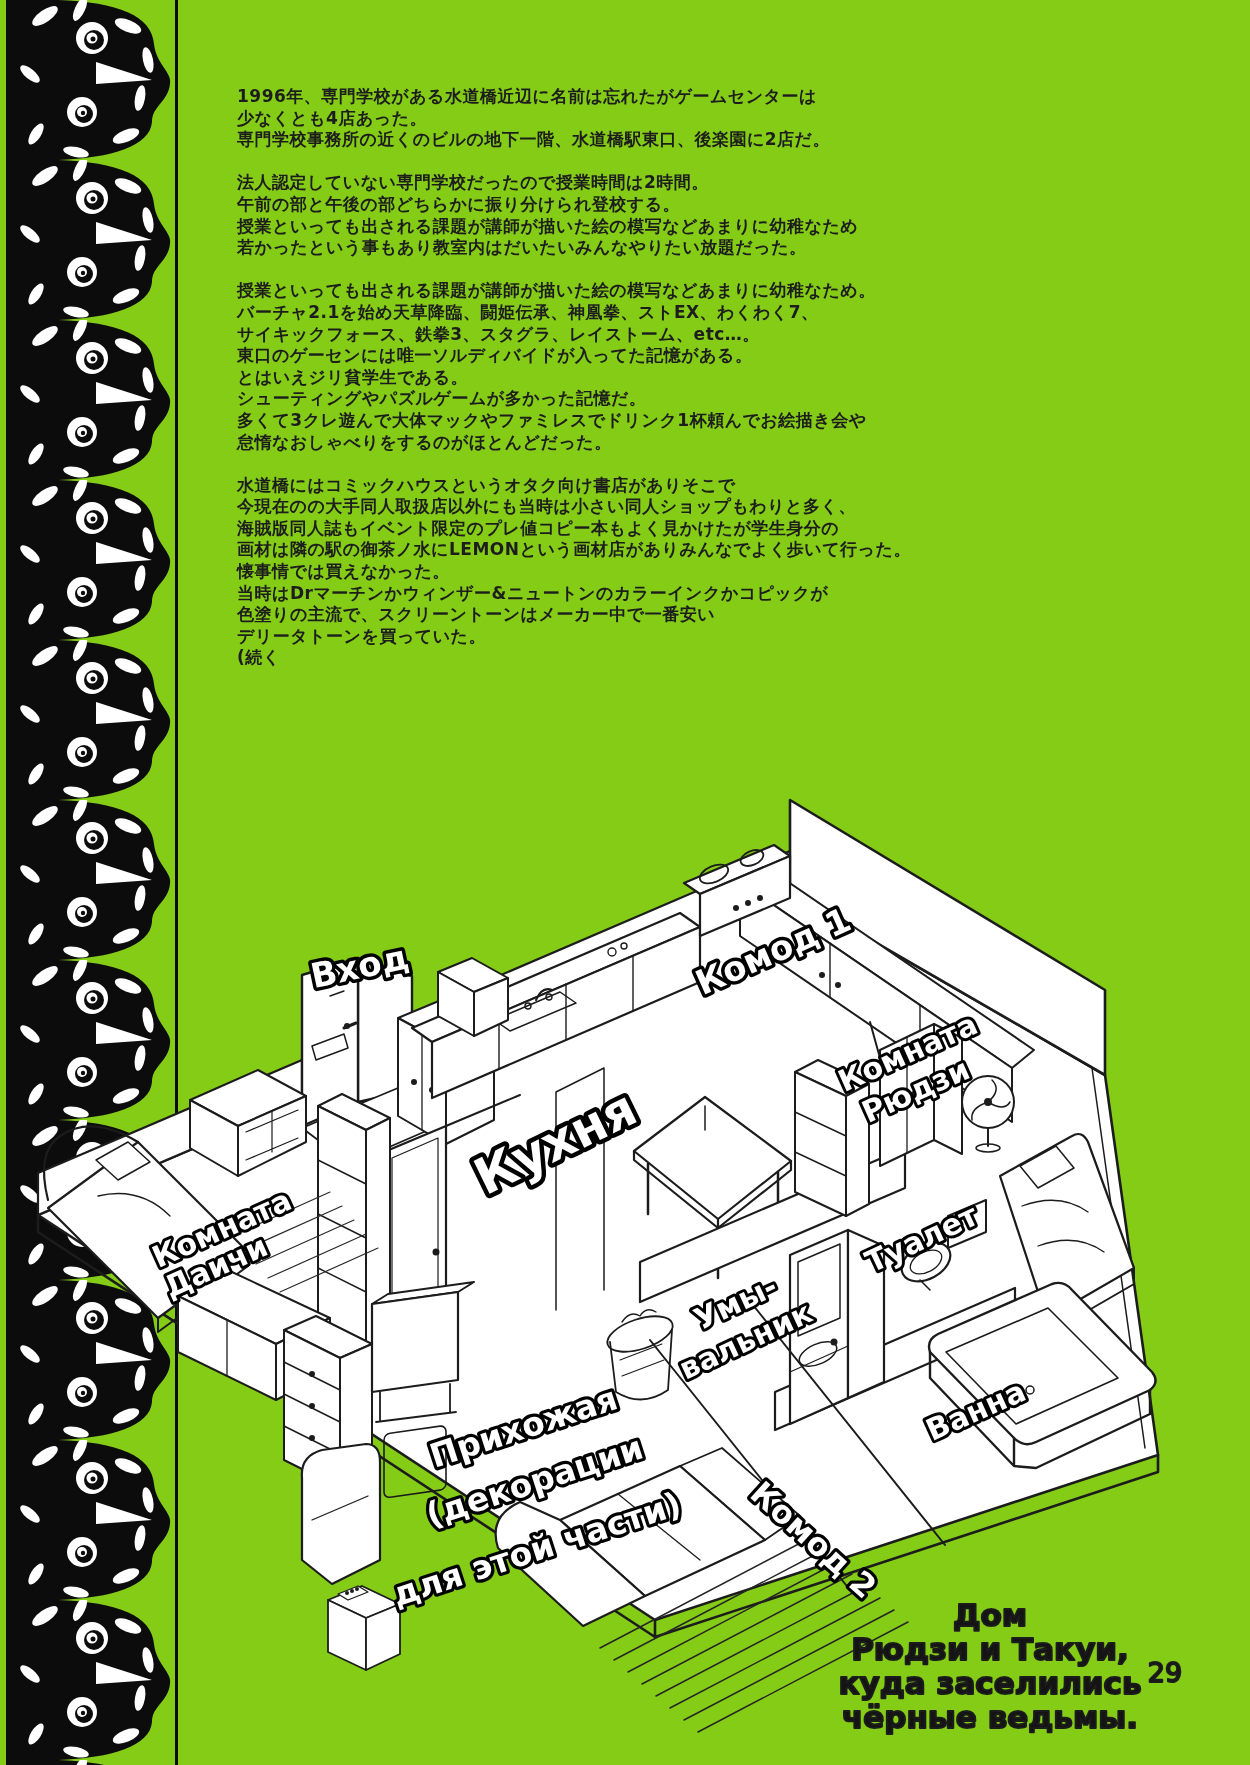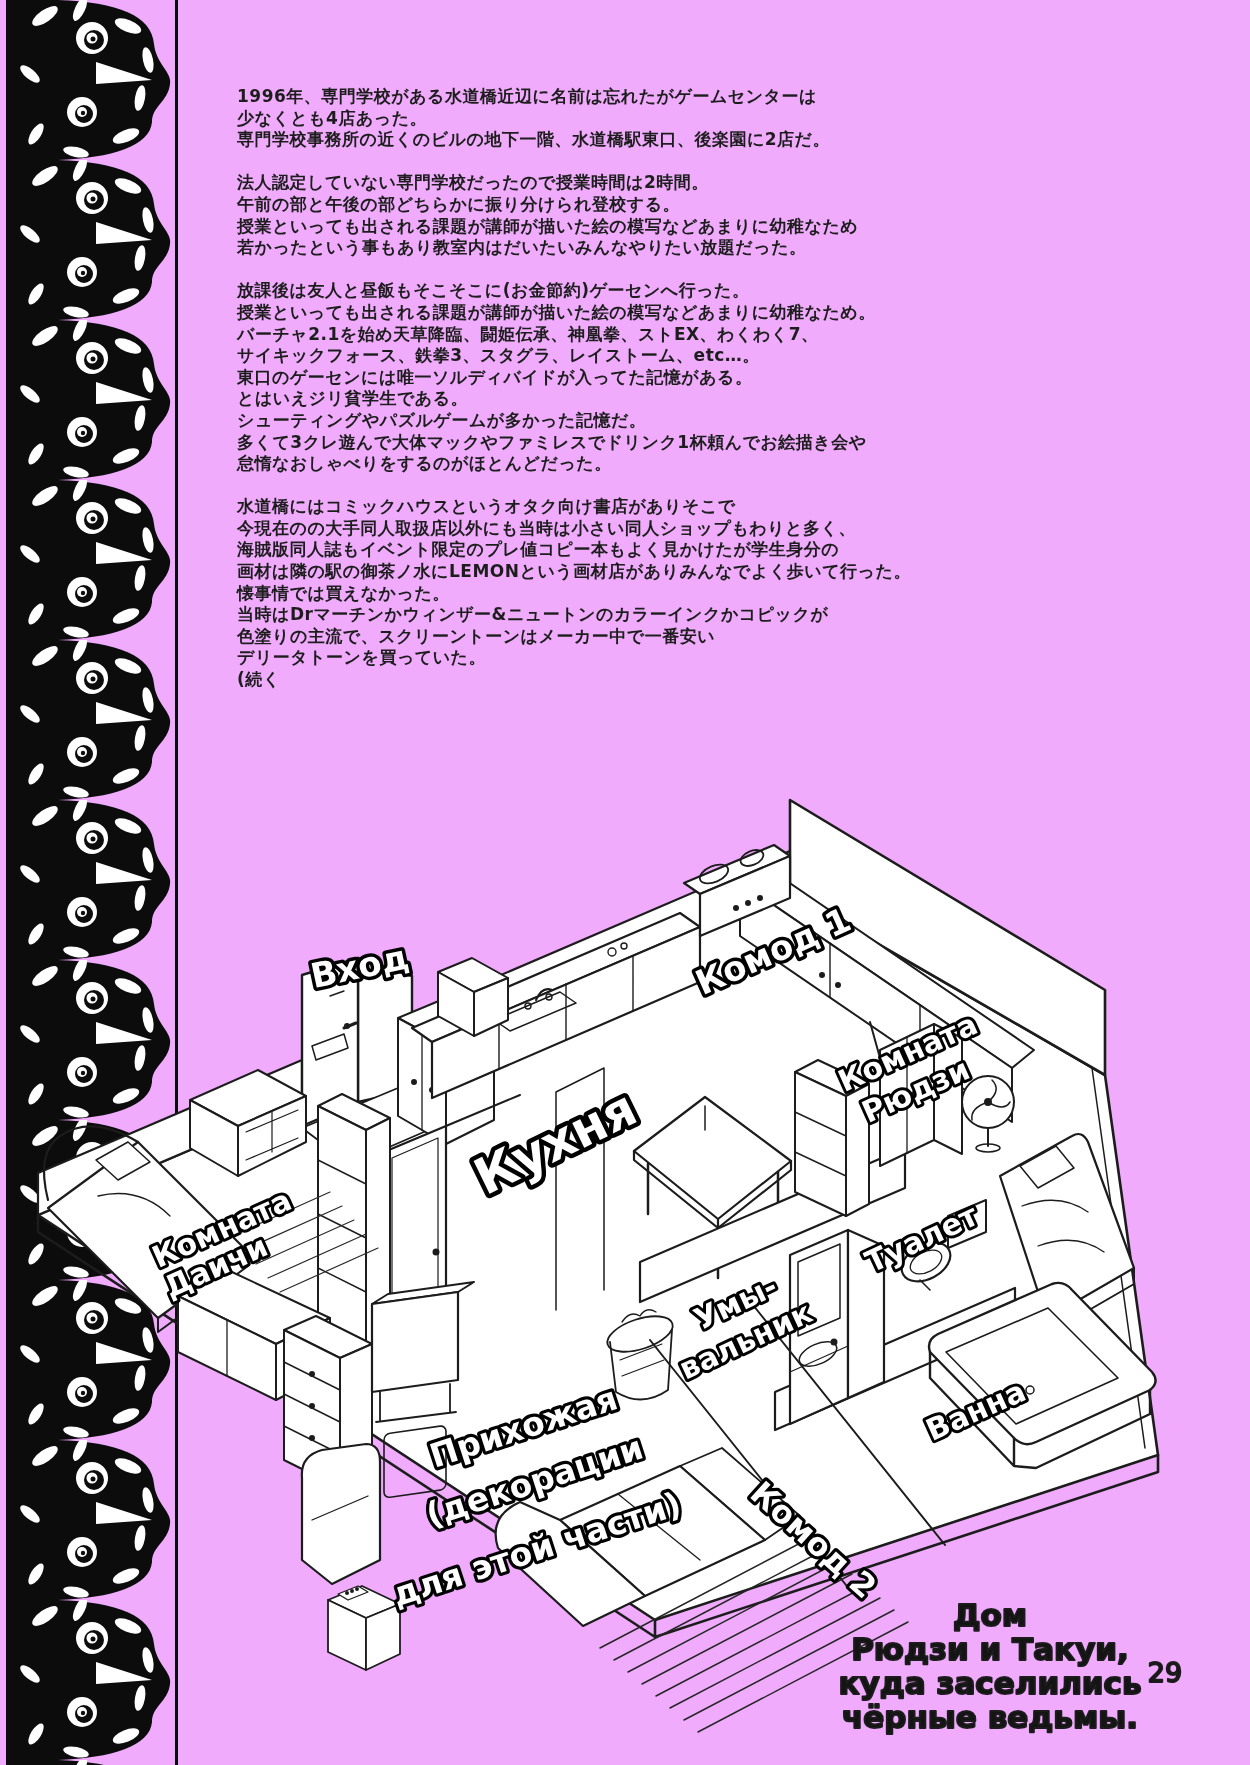--- a/index.html
+++ b/index.html
@@ -1,17 +1,17 @@
 <!DOCTYPE html>
 <html><head>
 <meta charset="utf-8">
 <style>
   html,body{margin:0;padding:0;background:#e8e8e8;}
   .page{
-    position:relative;width:1250px;height:1765px;background:#f0abfc;
+    position:relative;width:1250px;height:1765px;background:#84cc16;
     overflow:hidden;font-family:"DejaVu Sans",sans-serif;
   }
   .lace{position:absolute;left:0;top:0;}
   .coltext{
     position:absolute;left:237px;top:86px;width:740px;
     font-family:"DejaVu Sans",sans-serif;
     font-size:17px;font-weight:600;color:#1d1d1d;
     letter-spacing:0.5px;
   }
   .tline{min-height:21.6px;line-height:21.6px;white-space:pre;}
@@ -61,21 +61,20 @@
   <div class="coltext">
       <div class="tline">1996年、専門学校がある水道橋近辺に名前は忘れたがゲームセンターは</div>
       <div class="tline">少なくとも4店あった。</div>
       <div class="tline">専門学校事務所の近くのビルの地下一階、水道橋駅東口、後楽園に2店だ。</div>
       <div class="tline">&nbsp;</div>
       <div class="tline">法人認定していない専門学校だったので授業時間は2時間。</div>
       <div class="tline">午前の部と午後の部どちらかに振り分けられ登校する。</div>
       <div class="tline">授業といっても出される課題が講師が描いた絵の模写などあまりに幼稚なため</div>
       <div class="tline">若かったという事もあり教室内はだいたいみんなやりたい放題だった。</div>
       <div class="tline">&nbsp;</div>
-      <div class="tline">放課後は友人と昼飯もそこそこに(お金節約)ゲーセンへ行った。</div>
       <div class="tline">授業といっても出される課題が講師が描いた絵の模写などあまりに幼稚なため。</div>
       <div class="tline">バーチャ2.1を始め天草降臨、闘姫伝承、神凰拳、ストEX、わくわく7、</div>
       <div class="tline">サイキックフォース、鉄拳3、スタグラ、レイストーム、etc…。</div>
       <div class="tline">東口のゲーセンには唯一ソルディバイドが入ってた記憶がある。</div>
       <div class="tline">とはいえジリ貧学生である。</div>
       <div class="tline">シューティングやパズルゲームが多かった記憶だ。</div>
       <div class="tline">多くて3クレ遊んで大体マックやファミレスでドリンク1杯頼んでお絵描き会や</div>
       <div class="tline">怠惰なおしゃべりをするのがほとんどだった。</div>
       <div class="tline">&nbsp;</div>
       <div class="tline">水道橋にはコミックハウスというオタク向け書店がありそこで</div>

